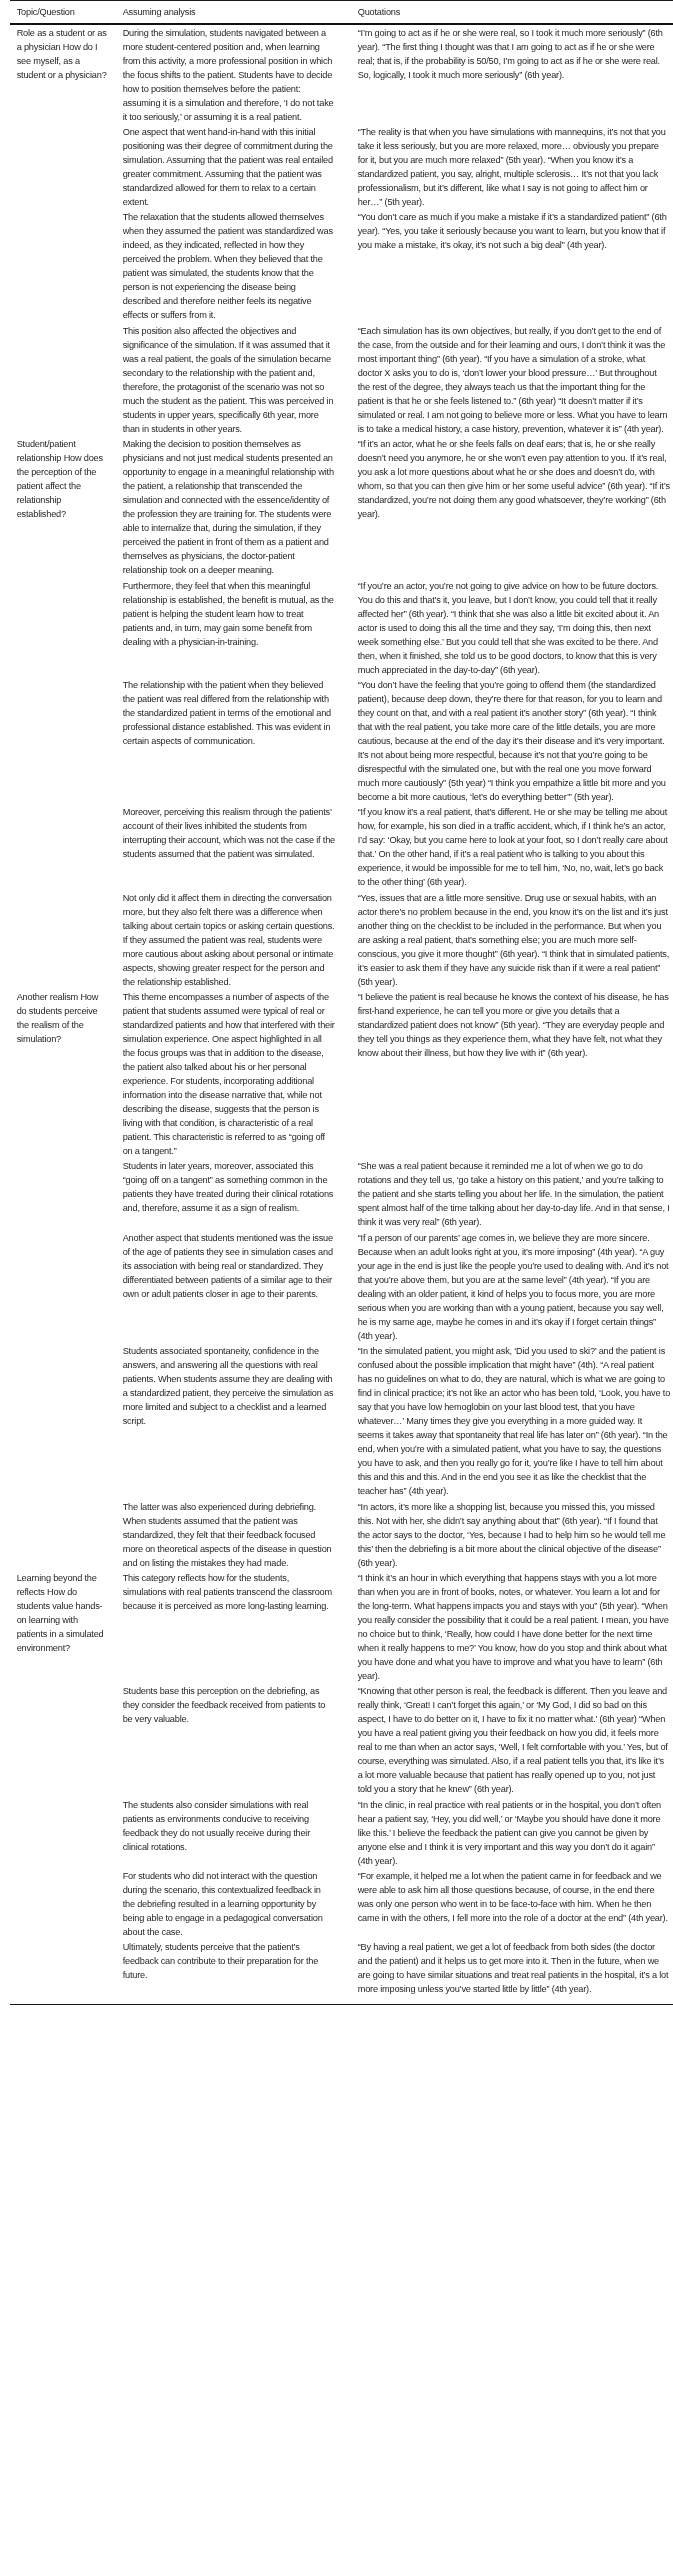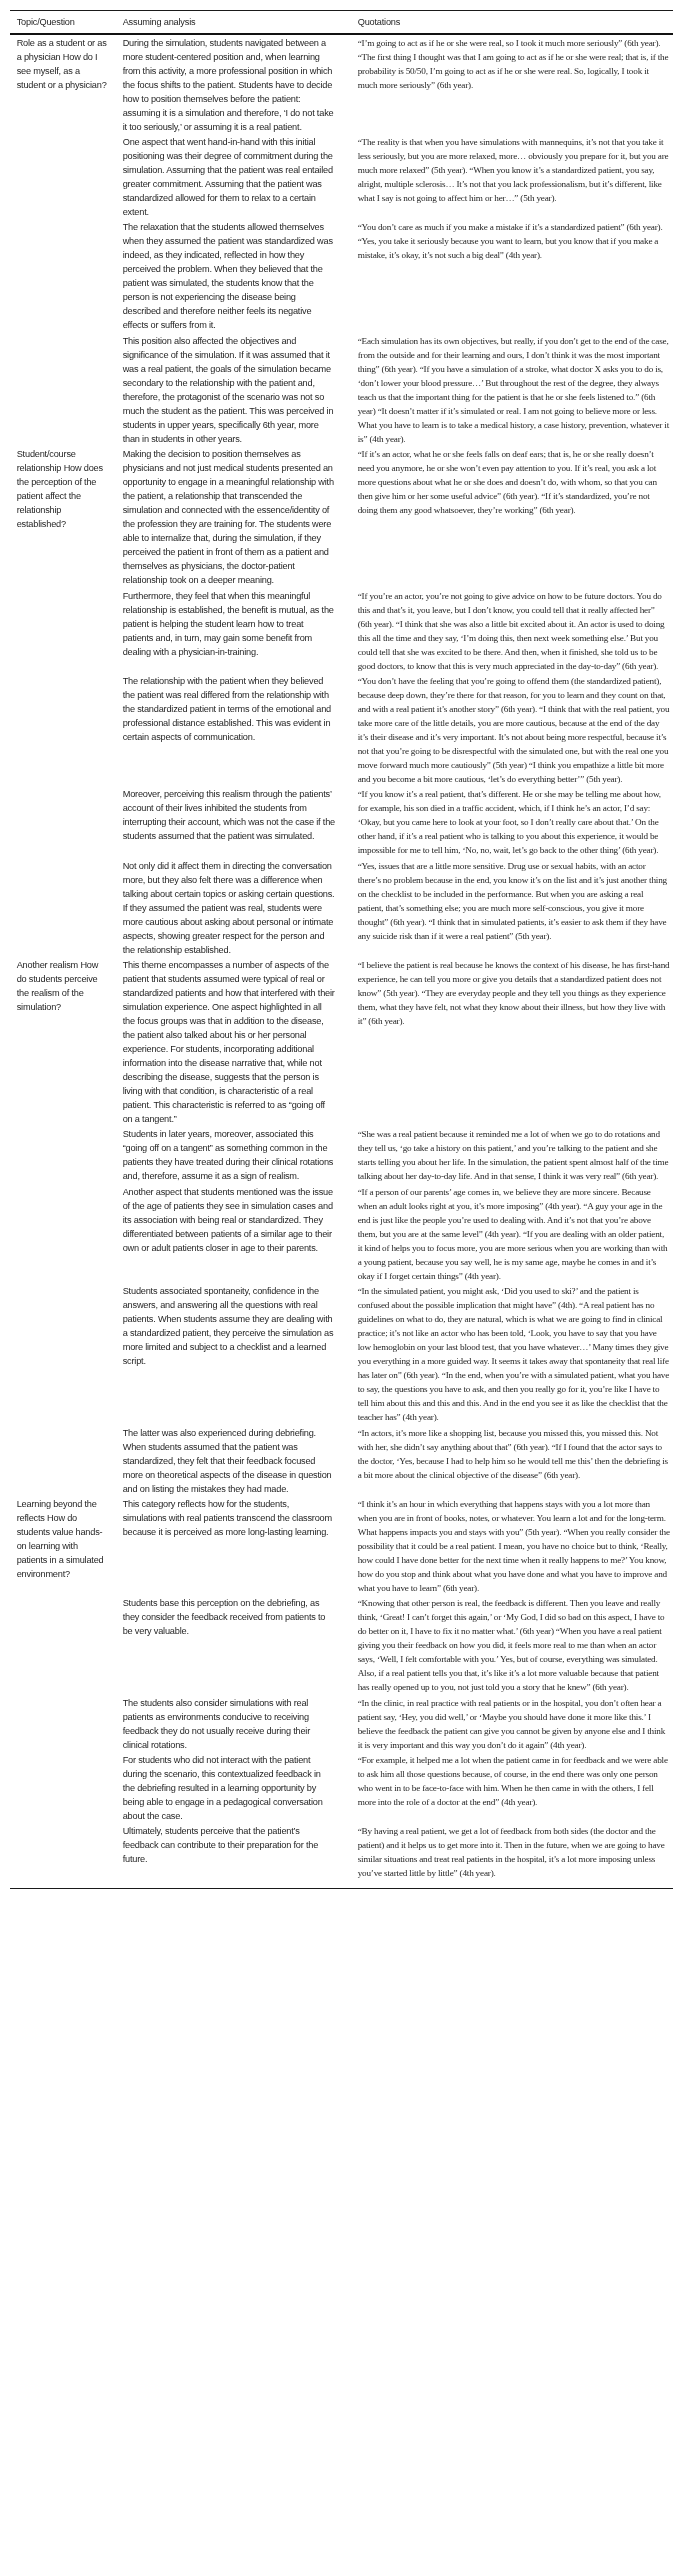--- a/index.html
+++ b/index.html
@@ -8,21 +8,20 @@
     background: #ffffff;
   }
   body {
     width: 673px;
     min-height: 2576px;
     font-family: "Liberation Sans", sans-serif;
     color: #1f1f1f;
   }
   .table-wrap {
     position: relative;
-    padding-top: 10px;
     margin-left: 10px;
     width: 663px;
   }
   table {
     width: 663px;
     border-collapse: collapse;
     table-layout: fixed;
     font-size: 9.2px;
     line-height: 14px;
     letter-spacing: -0.2px;
@@ -59,21 +58,20 @@
   }
   td.thematic {
     padding-right: 16px;
     margin-left: 22px;
   }
   .topic-title {
     font-weight: normal;
   }
   td.quote {
     padding-right: 2.7px;
-    font-family: Liberation Serif, serif;
   }
 </style>
 </head>
 <body>
 
 <div class="table-wrap">
   <table>
     <colgroup>
       <col class="c1">
         <col class="c2">
@@ -101,21 +99,21 @@
           <td class="topic"></td>
           <td class="thematic">The relaxation that the students allowed themselves when they assumed the patient was standardized was indeed, as they indicated, reflected in how they perceived the problem. When they believed that the patient was simulated, the students know that the person is not experiencing the disease being described and therefore neither feels its negative effects or suffers from it.</td>
           <td class="quote">“You don’t care as much if you make a mistake if it’s a standardized patient” (6th year). “Yes, you take it seriously because you want to learn, but you know that if you make a mistake, it’s okay, it’s not such a big deal” (4th year).</td>
         </tr>
         <tr>
           <td class="topic"></td>
           <td class="thematic">This position also affected the objectives and significance of the simulation. If it was assumed that it was a real patient, the goals of the simulation became secondary to the relationship with the patient and, therefore, the protagonist of the scenario was not so much the student as the patient. This was perceived in students in upper years, specifically 6th year, more than in students in other years.</td>
           <td class="quote">“Each simulation has its own objectives, but really, if you don’t get to the end of the case, from the outside and for their learning and ours, I don’t think it was the most important thing” (6th year). “If you have a simulation of a stroke, what doctor X asks you to do is, ‘don’t lower your blood pressure…’ But throughout the rest of the degree, they always teach us that the important thing for the patient is that he or she feels listened to.” (6th year) “It doesn’t matter if it’s simulated or real. I am not going to believe more or less. What you have to learn is to take a medical history, a case history, prevention, whatever it is” (4th year).</td>
         </tr>
         <tr class="group-start">
-          <td class="topic"><span class="topic-title">Student/course relationship</span> <span class="topic-question">How does the perception of the patient affect the relationship established?</span></td>
+          <td class="topic"><span class="topic-title">Student/patient relationship</span> <span class="topic-question">How does the perception of the patient affect the relationship established?</span></td>
           <td class="thematic">Making the decision to position themselves as physicians and not just medical students presented an opportunity to engage in a meaningful relationship with the patient, a relationship that transcended the simulation and connected with the essence/identity of the profession they are training for. The students were able to internalize that, during the simulation, if they perceived the patient in front of them as a patient and themselves as physicians, the doctor-patient relationship took on a deeper meaning.</td>
           <td class="quote">“If it’s an actor, what he or she feels falls on deaf ears; that is, he or she really doesn’t need you anymore, he or she won’t even pay attention to you. If it’s real, you ask a lot more questions about what he or she does and doesn’t do, with whom, so that you can then give him or her some useful advice” (6th year). “If it’s standardized, you’re not doing them any good whatsoever, they’re working” (6th year).</td>
         </tr>
         <tr>
           <td class="topic"></td>
           <td class="thematic">Furthermore, they feel that when this meaningful relationship is established, the benefit is mutual, as the patient is helping the student learn how to treat patients and, in turn, may gain some benefit from dealing with a physician-in-training.</td>
           <td class="quote">“If you’re an actor, you’re not going to give advice on how to be future doctors. You do this and that’s it, you leave, but I don’t know, you could tell that it really affected her” (6th year). “I think that she was also a little bit excited about it. An actor is used to doing this all the time and they say, ‘I’m doing this, then next week something else.’ But you could tell that she was excited to be there. And then, when it finished, she told us to be good doctors, to know that this is very much appreciated in the day-to-day” (6th year).</td>
         </tr>
         <tr>
           <td class="topic"></td>
@@ -167,21 +165,21 @@
           <td class="thematic">Students base this perception on the debriefing, as they consider the feedback received from patients to be very valuable.</td>
           <td class="quote">“Knowing that other person is real, the feedback is different. Then you leave and really think, ‘Great! I can’t forget this again,’ or ‘My God, I did so bad on this aspect, I have to do better on it, I have to fix it no matter what.’ (6th year) “When you have a real patient giving you their feedback on how you did, it feels more real to me than when an actor says, ‘Well, I felt comfortable with you.’ Yes, but of course, everything was simulated. Also, if a real patient tells you that, it’s like it’s a lot more valuable because that patient has really opened up to you, not just told you a story that he knew” (6th year).</td>
         </tr>
         <tr>
           <td class="topic"></td>
           <td class="thematic">The students also consider simulations with real patients as environments conducive to receiving feedback they do not usually receive during their clinical rotations.</td>
           <td class="quote">“In the clinic, in real practice with real patients or in the hospital, you don’t often hear a patient say, ‘Hey, you did well,’ or ‘Maybe you should have done it more like this.’ I believe the feedback the patient can give you cannot be given by anyone else and I think it is very important and this way you don’t do it again” (4th year).</td>
         </tr>
         <tr>
           <td class="topic"></td>
-          <td class="thematic">For students who did not interact with the patient during the scenario, this contextualized feedback in the debriefing resulted in a learning opportunity by being able to engage in a pedagogical conversation about the case.</td>
+          <td class="thematic">For students who did not interact with the question during the scenario, this contextualized feedback in the debriefing resulted in a learning opportunity by being able to engage in a pedagogical conversation about the case.</td>
           <td class="quote">“For example, it helped me a lot when the patient came in for feedback and we were able to ask him all those questions because, of course, in the end there was only one person who went in to be face-to-face with him. When he then came in with the others, I fell more into the role of a doctor at the end” (4th year).</td>
         </tr>
         <tr>
           <td class="topic"></td>
           <td class="thematic">Ultimately, students perceive that the patient’s feedback can contribute to their preparation for the future.</td>
           <td class="quote">“By having a real patient, we get a lot of feedback from both sides (the doctor and the patient) and it helps us to get more into it. Then in the future, when we are going to have similar situations and treat real patients in the hospital, it’s a lot more imposing unless you’ve started little by little” (4th year).</td>
         </tr>
       </tbody>
   </table>
 </div>

